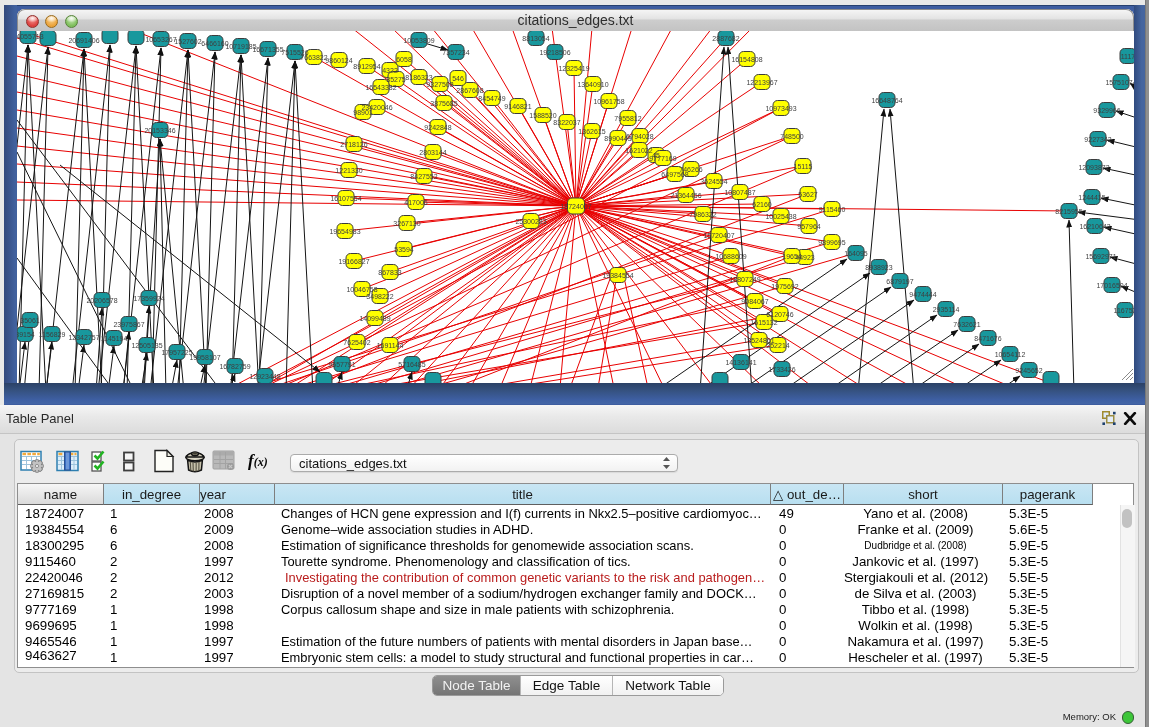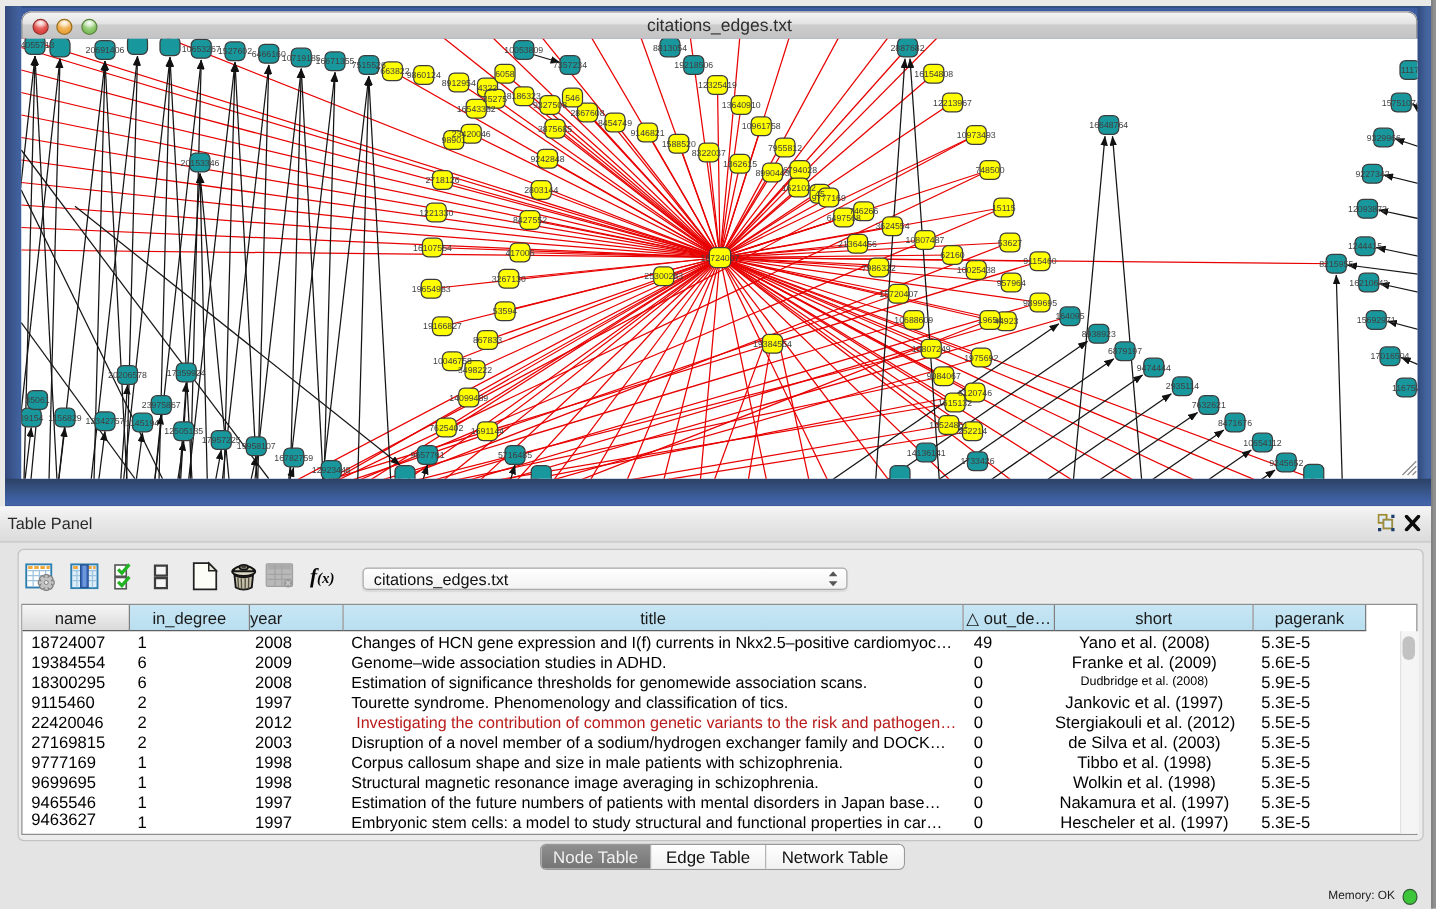--- a/index.html
+++ b/index.html
@@ -681,21 +681,20 @@
 <div class="abs" style="left:7px;top:118px;width:77px;height:16px;font-size:13.3px;color:#000;line-height:16px;overflow:hidden;white-space:nowrap;text-align:left;box-sizing:border-box">9777169</div>
 <div class="abs" style="left:92px;top:118px;width:88px;height:16px;font-size:13.3px;color:#000;line-height:16px;overflow:hidden;white-space:nowrap;text-align:left;box-sizing:border-box">1</div>
 <div class="abs" style="left:186px;top:118px;width:69px;height:16px;font-size:13.3px;color:#000;line-height:16px;overflow:hidden;white-space:nowrap;text-align:left;box-sizing:border-box">1998</div>
 <div class="abs" style="left:263px;top:118px;width:488px;height:16px;font-size:12.9px;color:#000;line-height:16px;overflow:hidden;white-space:nowrap;text-align:left;box-sizing:border-box">Corpus callosum shape and size in male patients with schizophrenia.</div>
 <div class="abs" style="left:761px;top:118px;width:63px;height:16px;font-size:13.3px;color:#000;line-height:16px;overflow:hidden;white-space:nowrap;text-align:left;box-sizing:border-box">0</div>
 <div class="abs" style="left:826px;top:118px;width:157px;height:16px;font-size:13.3px;color:#000;line-height:16px;overflow:hidden;white-space:nowrap;text-align:center;padding-right:14px;box-sizing:border-box">Tibbo et al. (1998)</div>
 <div class="abs" style="left:991px;top:118px;width:82px;height:16px;font-size:13.3px;color:#000;line-height:16px;overflow:hidden;white-space:nowrap;text-align:left;box-sizing:border-box">5.3E-5</div>
 <div class="abs" style="left:7px;top:134px;width:77px;height:16px;font-size:13.3px;color:#000;line-height:16px;overflow:hidden;white-space:nowrap;text-align:left;box-sizing:border-box">9699695</div>
 <div class="abs" style="left:92px;top:134px;width:88px;height:16px;font-size:13.3px;color:#000;line-height:16px;overflow:hidden;white-space:nowrap;text-align:left;box-sizing:border-box">1</div>
 <div class="abs" style="left:186px;top:134px;width:69px;height:16px;font-size:13.3px;color:#000;line-height:16px;overflow:hidden;white-space:nowrap;text-align:left;box-sizing:border-box">1998</div>
-<div class="abs" style="left:263px;top:134px;width:488px;height:16px;font-size:12.9px;color:#000;line-height:16px;overflow:hidden;white-space:nowrap;text-align:left;box-sizing:border-box">Structural magnetic resonance image averaging in schizophrenia.</div>
 <div class="abs" style="left:761px;top:134px;width:63px;height:16px;font-size:13.3px;color:#000;line-height:16px;overflow:hidden;white-space:nowrap;text-align:left;box-sizing:border-box">0</div>
 <div class="abs" style="left:826px;top:134px;width:157px;height:16px;font-size:13.3px;color:#000;line-height:16px;overflow:hidden;white-space:nowrap;text-align:center;padding-right:14px;box-sizing:border-box">Wolkin et al. (1998)</div>
 <div class="abs" style="left:991px;top:134px;width:82px;height:16px;font-size:13.3px;color:#000;line-height:16px;overflow:hidden;white-space:nowrap;text-align:left;box-sizing:border-box">5.3E-5</div>
 <div class="abs" style="left:7px;top:150px;width:77px;height:16px;font-size:13.3px;color:#000;line-height:16px;overflow:hidden;white-space:nowrap;text-align:left;box-sizing:border-box">9465546</div>
 <div class="abs" style="left:92px;top:150px;width:88px;height:16px;font-size:13.3px;color:#000;line-height:16px;overflow:hidden;white-space:nowrap;text-align:left;box-sizing:border-box">1</div>
 <div class="abs" style="left:186px;top:150px;width:69px;height:16px;font-size:13.3px;color:#000;line-height:16px;overflow:hidden;white-space:nowrap;text-align:left;box-sizing:border-box">1997</div>
 <div class="abs" style="left:263px;top:150px;width:488px;height:16px;font-size:12.9px;color:#000;line-height:16px;overflow:hidden;white-space:nowrap;text-align:left;box-sizing:border-box">Estimation of the future numbers of patients with mental disorders in Japan base…</div>
 <div class="abs" style="left:761px;top:150px;width:63px;height:16px;font-size:13.3px;color:#000;line-height:16px;overflow:hidden;white-space:nowrap;text-align:left;box-sizing:border-box">0</div>
 <div class="abs" style="left:826px;top:150px;width:157px;height:16px;font-size:13.3px;color:#000;line-height:16px;overflow:hidden;white-space:nowrap;text-align:center;padding-right:14px;box-sizing:border-box">Nakamura et al. (1997)</div>
 <div class="abs" style="left:991px;top:150px;width:82px;height:16px;font-size:13.3px;color:#000;line-height:16px;overflow:hidden;white-space:nowrap;text-align:left;box-sizing:border-box">5.3E-5</div>

